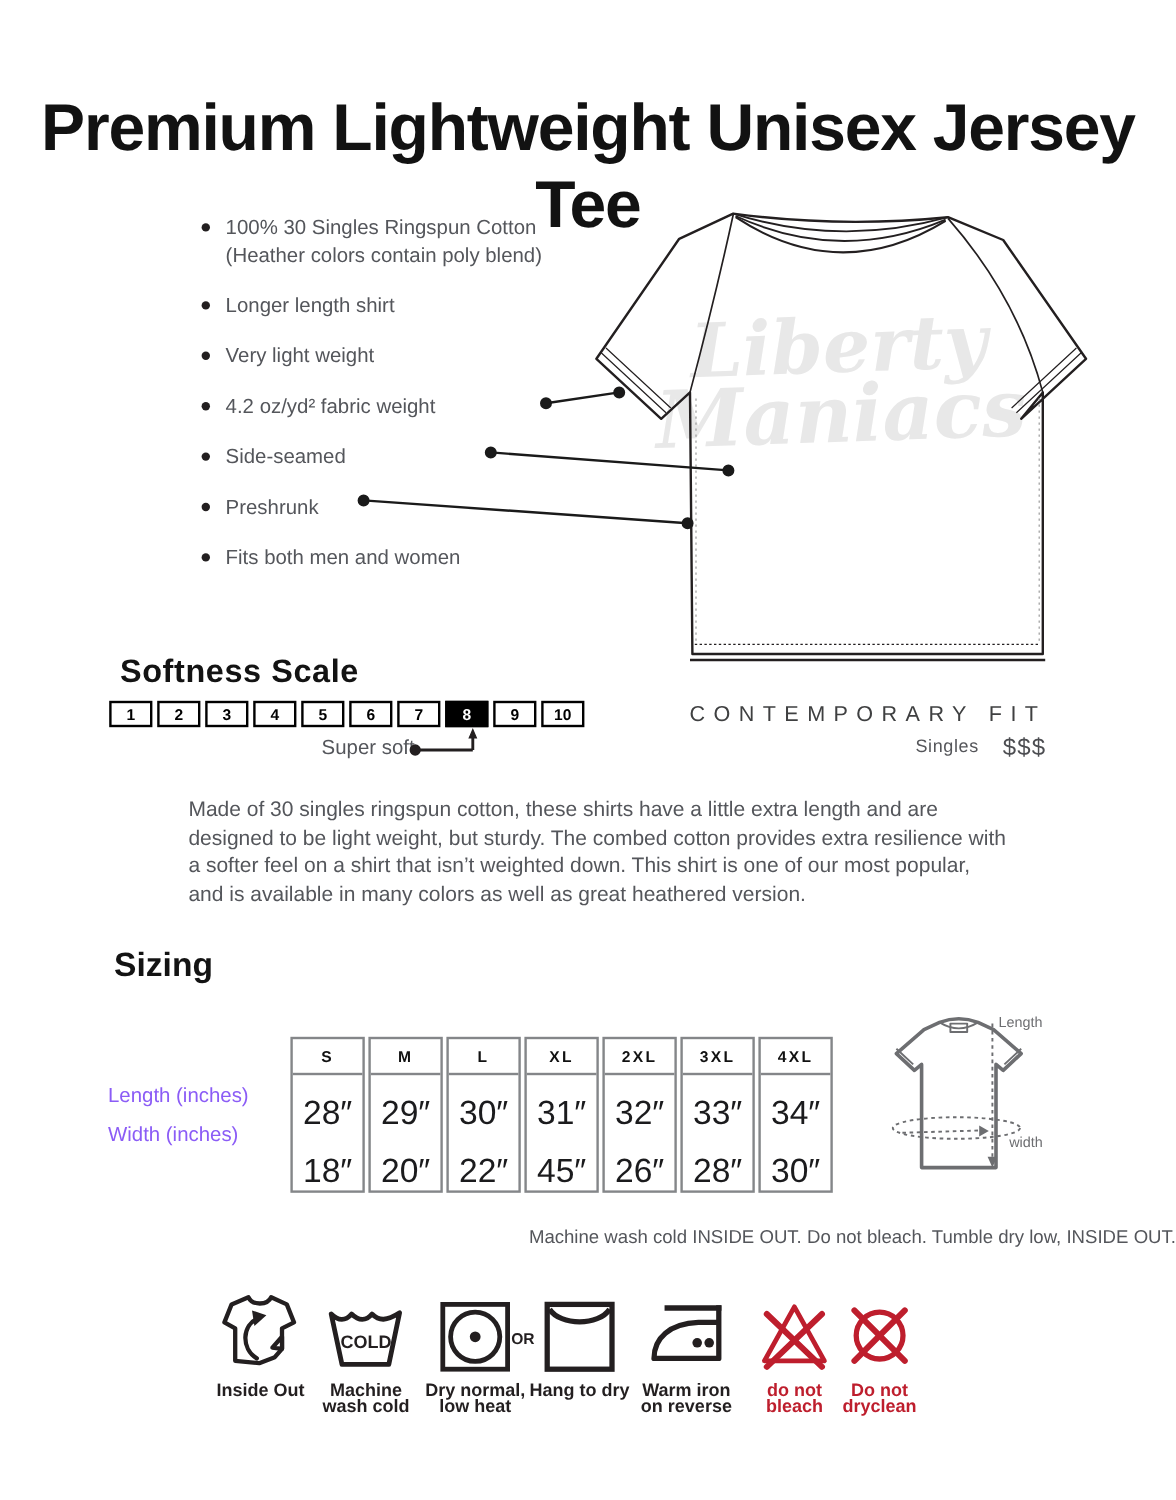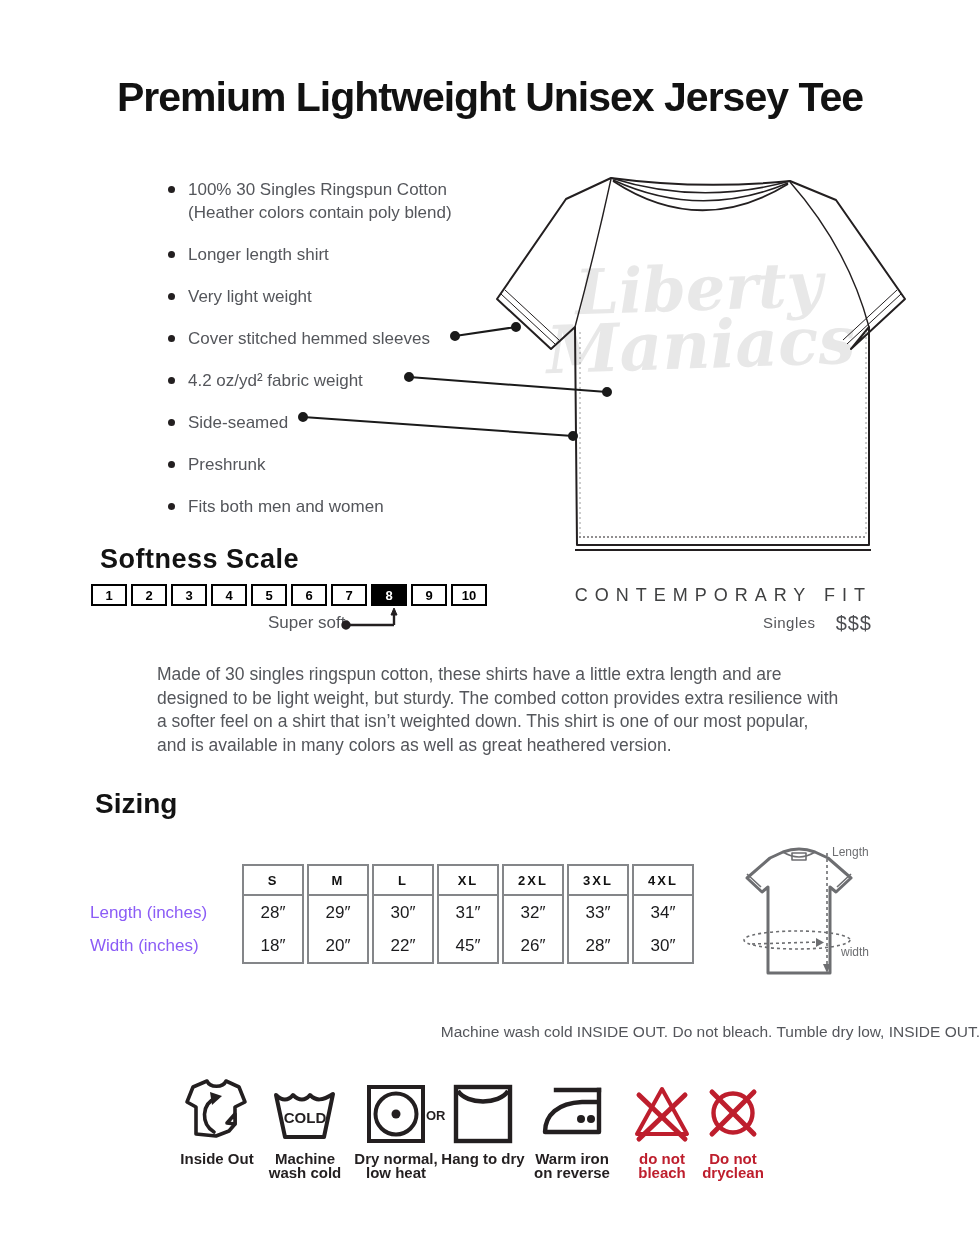--- a/index.html
+++ b/index.html
@@ -2,21 +2,21 @@
 <html><head>
 <meta charset="utf-8">
 <style>
   html,body{margin:0;padding:0;background:#fff;}
   .page{position:relative;width:980px;height:1250px;background:#fff;overflow:hidden;
         font-family:"Liberation Sans","DejaVu Sans",sans-serif;color:#54565b;}
   .abs{position:absolute;}
 
   
   .title{left:0;top:74px;width:980px;text-align:center;color:#121212;
-         font-size:41px;font-weight:bold;letter-spacing:-1px;}
+         font-size:55px;font-weight:bold;letter-spacing:-1px;}
 
   
   .features{left:168px;top:178px;width:320px;list-style:none;margin:0;padding:0;}
   .features li{position:relative;padding-left:20px;margin-bottom:19px;
                font-size:17px;line-height:23px;color:#54565b;}
   .fdot{position:absolute;left:0;top:8px;width:7px;height:7px;border-radius:50%;background:#231f20;}
 
   
   .soft-head{left:100px;top:544px;font-size:27px;font-weight:bold;color:#131313;letter-spacing:.5px;}
   .scale-row{left:91px;top:584px;display:flex;gap:4px;}
@@ -35,21 +35,21 @@
   
   .desc{left:157px;top:663px;width:682px;font-size:17.5px;line-height:23.5px;color:#54565b;}
 
   
   .sizing-head{left:95px;top:788px;font-size:28px;font-weight:bold;color:#131313;}
   .size-table{left:242px;top:864px;display:flex;gap:3px;}
   .size-col{width:58px;border:2px solid #848689;background:#fff;}
   .size-col .hd{height:28px;border-bottom:2px solid #848689;display:flex;align-items:center;justify-content:center;
                 font-size:13px;font-weight:bold;color:#111;letter-spacing:2px;}
   .size-col .vl{height:33px;display:flex;align-items:center;justify-content:center;
-                font-size:17px;color:#1b1b1d;}
+                font-size:28px;color:#1b1b1d;margin-top:15px;}
   .size-col .vl:first-of-type{margin-top:2px;}
   .rowlab{left:90px;width:150px;font-size:17px;color:#8b5cf6;}
 
   
   .care-text{left:0;top:1023px;width:980px;text-align:right;font-size:15.5px;color:#54565b;}
   .care-item{position:absolute;transform:translateX(-50%);text-align:center;}
   .care-label{position:absolute;transform:translateX(-50%);width:110px;text-align:center;
               font-size:15px;font-weight:bold;line-height:14px;color:#231f20;}
   .or-label{position:absolute;font-size:13px;font-weight:bold;color:#231f20;}
 
@@ -60,21 +60,20 @@
 <body>
 
 <div class="page">
 
   <div class="abs title">Premium Lightweight Unisex Jersey Tee</div>
 
   <ul class="abs features">
       <li><span class="fdot"></span><span class="ftext">100% 30 Singles Ringspun Cotton (Heather colors contain poly blend)</span></li>
       <li><span class="fdot"></span><span class="ftext">Longer length shirt</span></li>
       <li><span class="fdot"></span><span class="ftext">Very light weight</span></li>
-      <li><span class="fdot"></span><span class="ftext">Cover stitched hemmed sleeves</span></li>
       <li><span class="fdot"></span><span class="ftext">4.2 oz/yd² fabric weight</span></li>
       <li><span class="fdot"></span><span class="ftext">Side-seamed</span></li>
       <li><span class="fdot"></span><span class="ftext">Preshrunk</span></li>
       <li><span class="fdot"></span><span class="ftext">Fits both men and women</span></li>
     </ul>
 
   <svg class="abs nopointer" style="left:0;top:0;" width="980" height="620" viewBox="0 0 980 620">
 
     <g transform="rotate(-2 700 320)" font-family="DejaVu Serif, serif" font-style="italic" font-weight="bold" fill="#e8e8e8">
       <text x="700" y="310" font-size="62" text-anchor="middle">Liberty</text>

